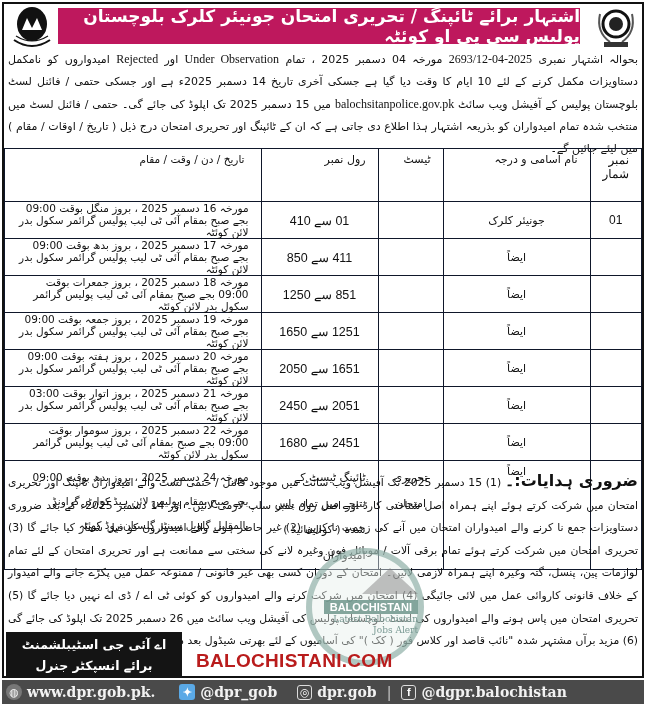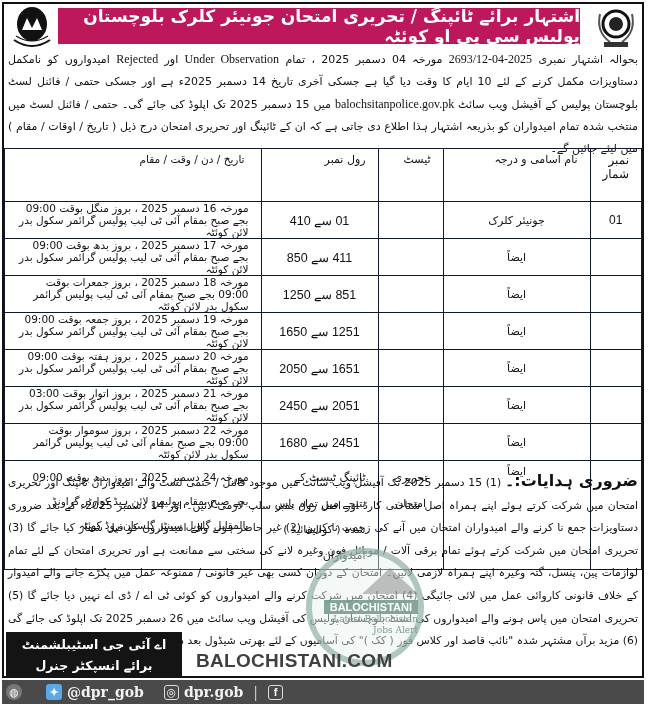--- a/index.html
+++ b/index.html
@@ -18,21 +18,21 @@
   table.sched td { height:25px; }
   .c-sr { width:24px; text-align:center; font-family:"Liberation Sans", sans-serif; font-size:12px; }
   .c-post { width:122px; text-align:center;margin-left:32px; }
   .c-test { width:40px; text-align:center; }
   .c-roll { width:92px; text-align:center; font-family:"Liberation Sans", sans-serif; font-size:12.5px; direction:rtl;margin-top:12px; }
   .c-date { font-size:10.5px; }
   tr.written td { height:92px; vertical-align:top; padding-top:4px; }
   .instructions { position:absolute; left:8px; top:470px; width:630px; direction:rtl; text-align:justify; font-size:10.8px; line-height:22.6px; }
   .instructions .hdr { font-weight:bold; font-size:16px; }
   .issuer { position:absolute; left:6px; top:632px; width:176px; height:46px; background:#141414; color:#fff; direction:rtl; text-align:center; font-weight:bold; font-size:12.5px; line-height:21px; padding-top:2px; box-sizing:border-box; }
-  .brand { position:absolute; left:196px; top:650px; font-family:"Liberation Sans", sans-serif; font-weight:bold; font-size:19px; color:#404040; letter-spacing:0.3px; }
+  .brand { position:absolute; left:196px; top:650px; font-family:"Liberation Sans", sans-serif; font-weight:bold; font-size:19px; color:#b91c1c; letter-spacing:0.3px; }
   .prq { position:absolute; right:10px; top:678px; font-family:"Liberation Sans", sans-serif; font-size:15px; color:#111; }
   .social { position:absolute; left:2px; top:680px; width:642px; height:24px; background:#4a4a4a; color:#f2f2f2; display:flex; align-items:center; font-family:"DejaVu Serif", serif; font-weight:bold; font-size:14px; gap:10px; padding-left:4px; box-sizing:border-box; }
   .social .item { display:flex; align-items:center; gap:5px; }
   .social .ico { display:inline-flex; width:16px; height:16px; align-items:center; justify-content:center; font-size:11px; color:#fff; border-radius:3px; }
   .ico.globe { border-radius:50%; background:#777; }
   .ico.tw { background:#5aa9e6; }
   .ico.ig { border:1.5px solid #ddd; width:13px; height:13px; }
   .ico.fb { border:1.5px solid #ddd; width:13px; height:13px; font-family:"Liberation Sans", sans-serif; }
   .sep { color:#ccc; font-weight:normal; }
   .watermark { position:absolute; left:306px; top:548px; width:118px; height:118px; border-radius:50%; border:6px solid rgba(120,160,150,0.55); background:rgba(230,240,236,0.45); box-sizing:border-box; display:flex; flex-direction:column; align-items:flex-end; justify-content:center; }
@@ -162,26 +162,28 @@
   <div>اے آئی جی اسٹیبلشمنٹ برائے انسپکٹر جنرل</div>
   <div>آف پولیس بلوچستان سینٹرل پولیس آفس کوئٹہ</div>
 </div>
 
 <div class="brand">BALOCHISTANI.COM</div>
 <div class="prq">PRQ No2772/10-12-2025</div>
 
 <div class="social">
   <div class="item">
     <span class="ico globe">◍</span>
+    <span>www.dpr.gob.pk.</span>
   </div>
   <div class="item" style="margin-left:14px;">
     <span class="ico tw">✦</span>
     <span>@dpr_gob</span>
   </div>
   <div class="item" style="margin-left:10px;">
     <span class="ico ig">◎</span>
     <span>dpr.gob</span>
   </div>
   <span class="sep">|</span>
   <div class="item">
     <span class="ico fb">f</span>
+    <span>@dgpr.balochistan</span>
   </div>
 </div>
 
 </body></html>

